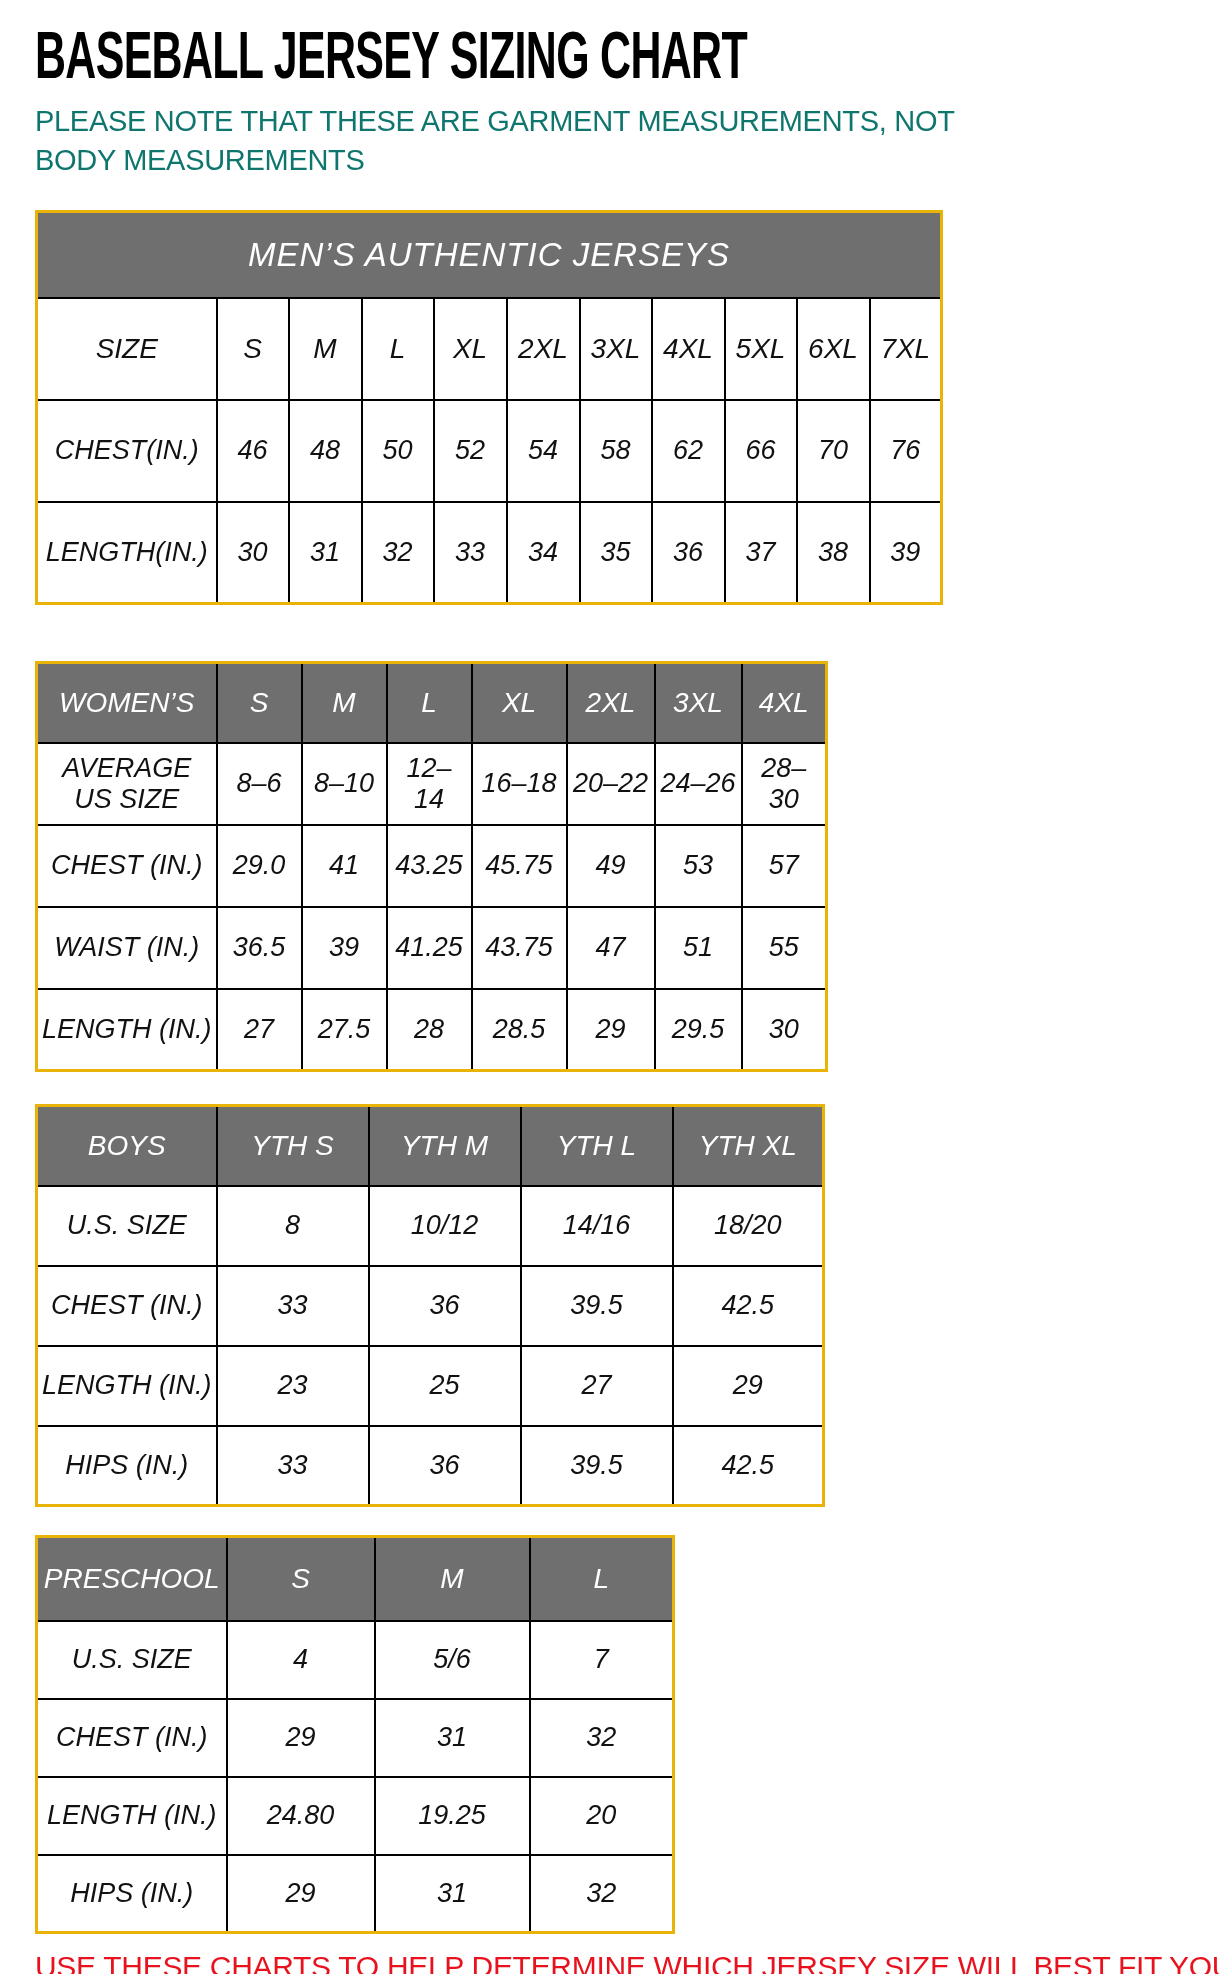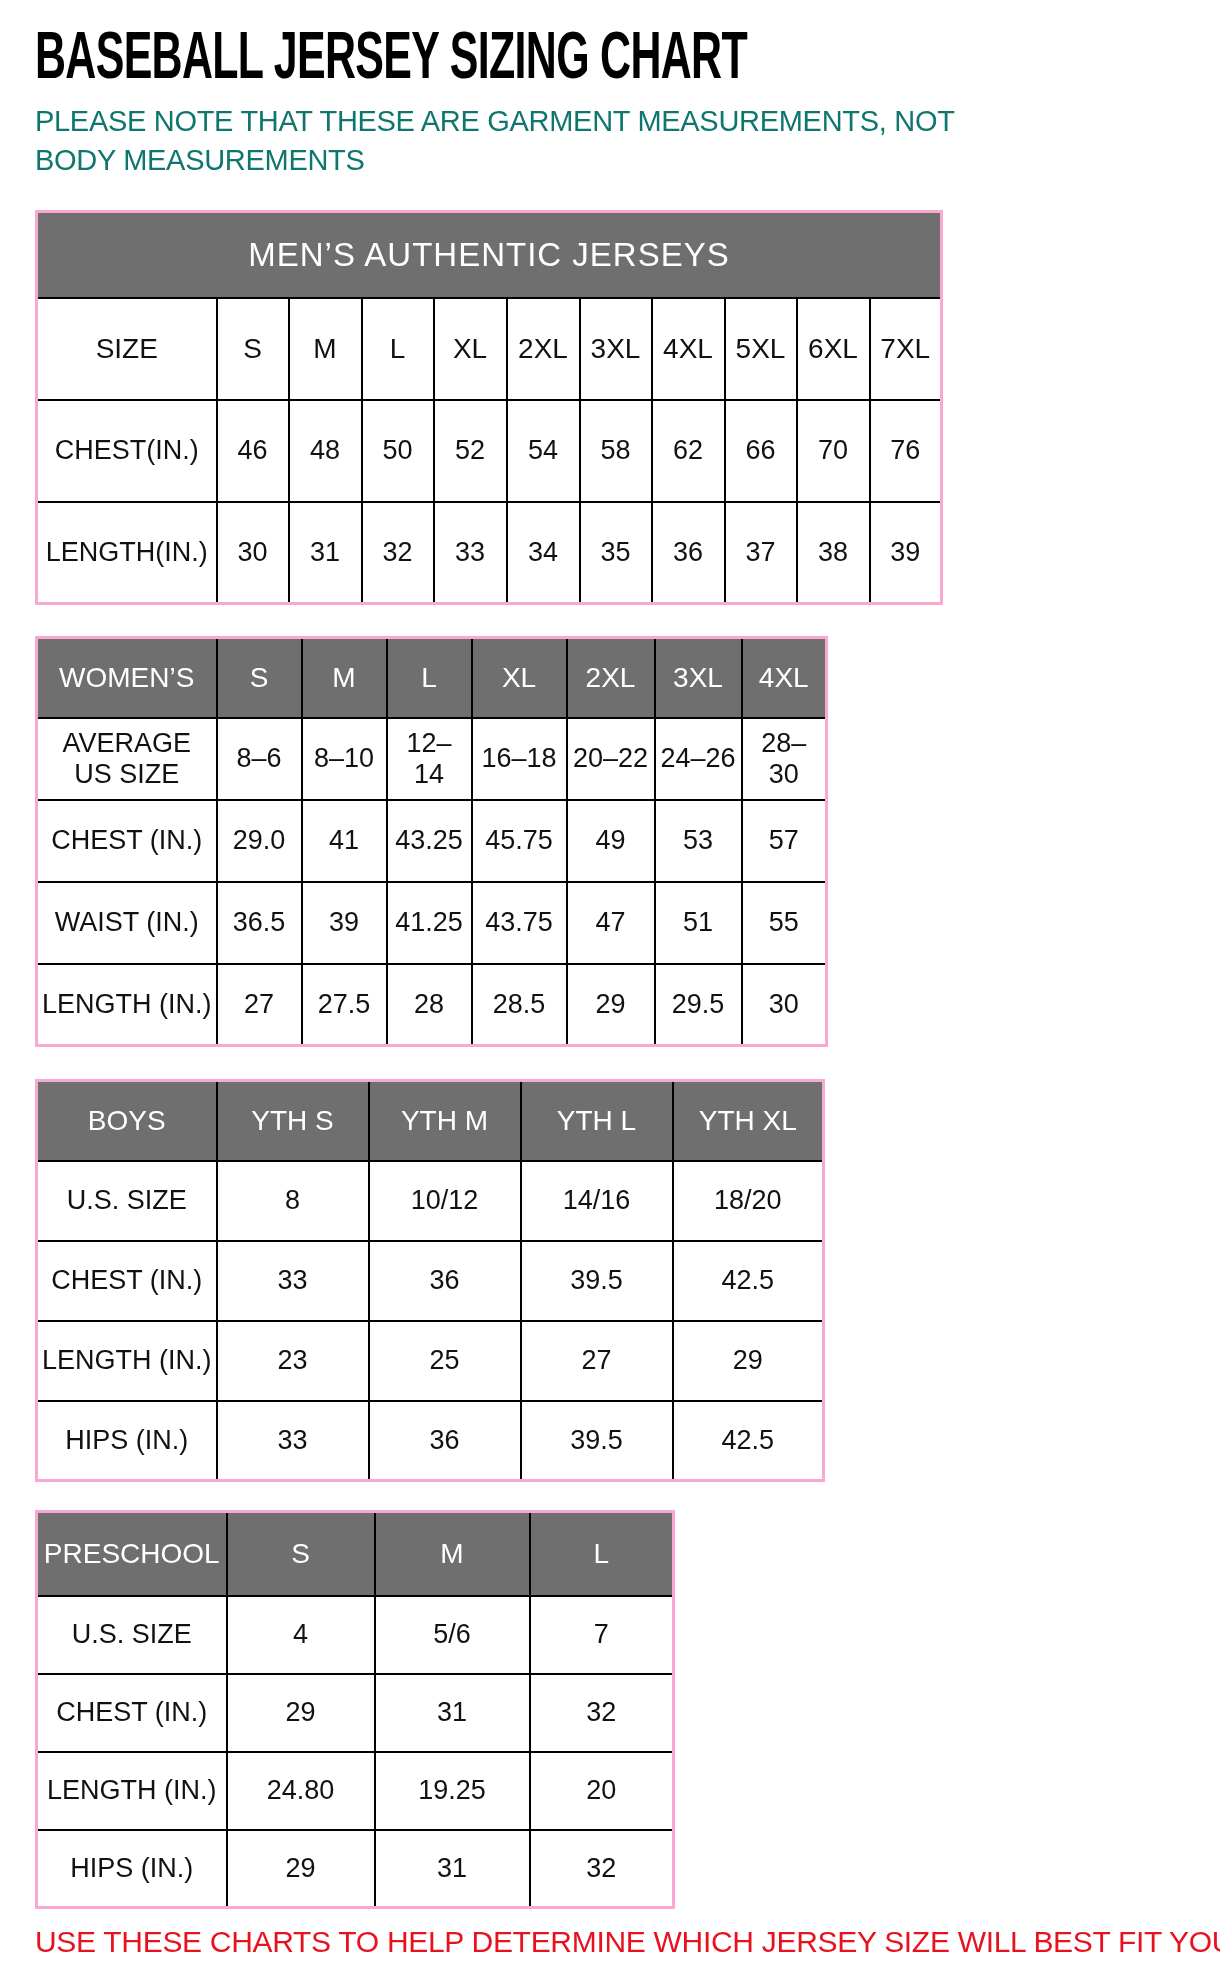--- a/index.html
+++ b/index.html
@@ -27,21 +27,22 @@
     margin-top: 14px;
     width: 930px;
     font-size: 29px;
     line-height: 1.35;
     color: #0f766e;
     letter-spacing: -0.3px;
   }
   table.sizing {
     border-collapse: collapse;
     table-layout: fixed;
-    border: 3px solid #f9a8d4;
+    border: 3px solid #eab308;
+    font-style: italic;
   }
   table.sizing th, table.sizing td {
     border: 2px solid #000000;
     text-align: center;
     vertical-align: middle;
     font-weight: 400;
     font-size: 27px;
     padding: 2px 4px;
     overflow: hidden;
   }
@@ -59,21 +60,21 @@
   }
   .colhead-cell { font-size: 28px !important; }
   .rowlabel-cell { font-size: 27px; }
   .value-cell { font-size: 28px; }
 
   
   #mens-table    { margin-top: 30px; width: 905px; }
   #mens-table tr { height: 102px; }
   #mens-table tr.banner-row { height: 86px; }
 
-  #womens-table    { margin-top: 31px; width: 790px; }
+  #womens-table    { margin-top: 56px; width: 790px; }
   #womens-table tr { height: 82px; }
   #womens-table tr.grayhead-row { height: 80px; }
 
   #boys-table    { margin-top: 32px; width: 787px; }
   #boys-table tr { height: 80px; }
 
   #preschool-table    { margin-top: 28px; width: 637px; }
   #preschool-table tr { height: 78px; }
   #preschool-table tr.grayhead-row { height: 84px; }
 

